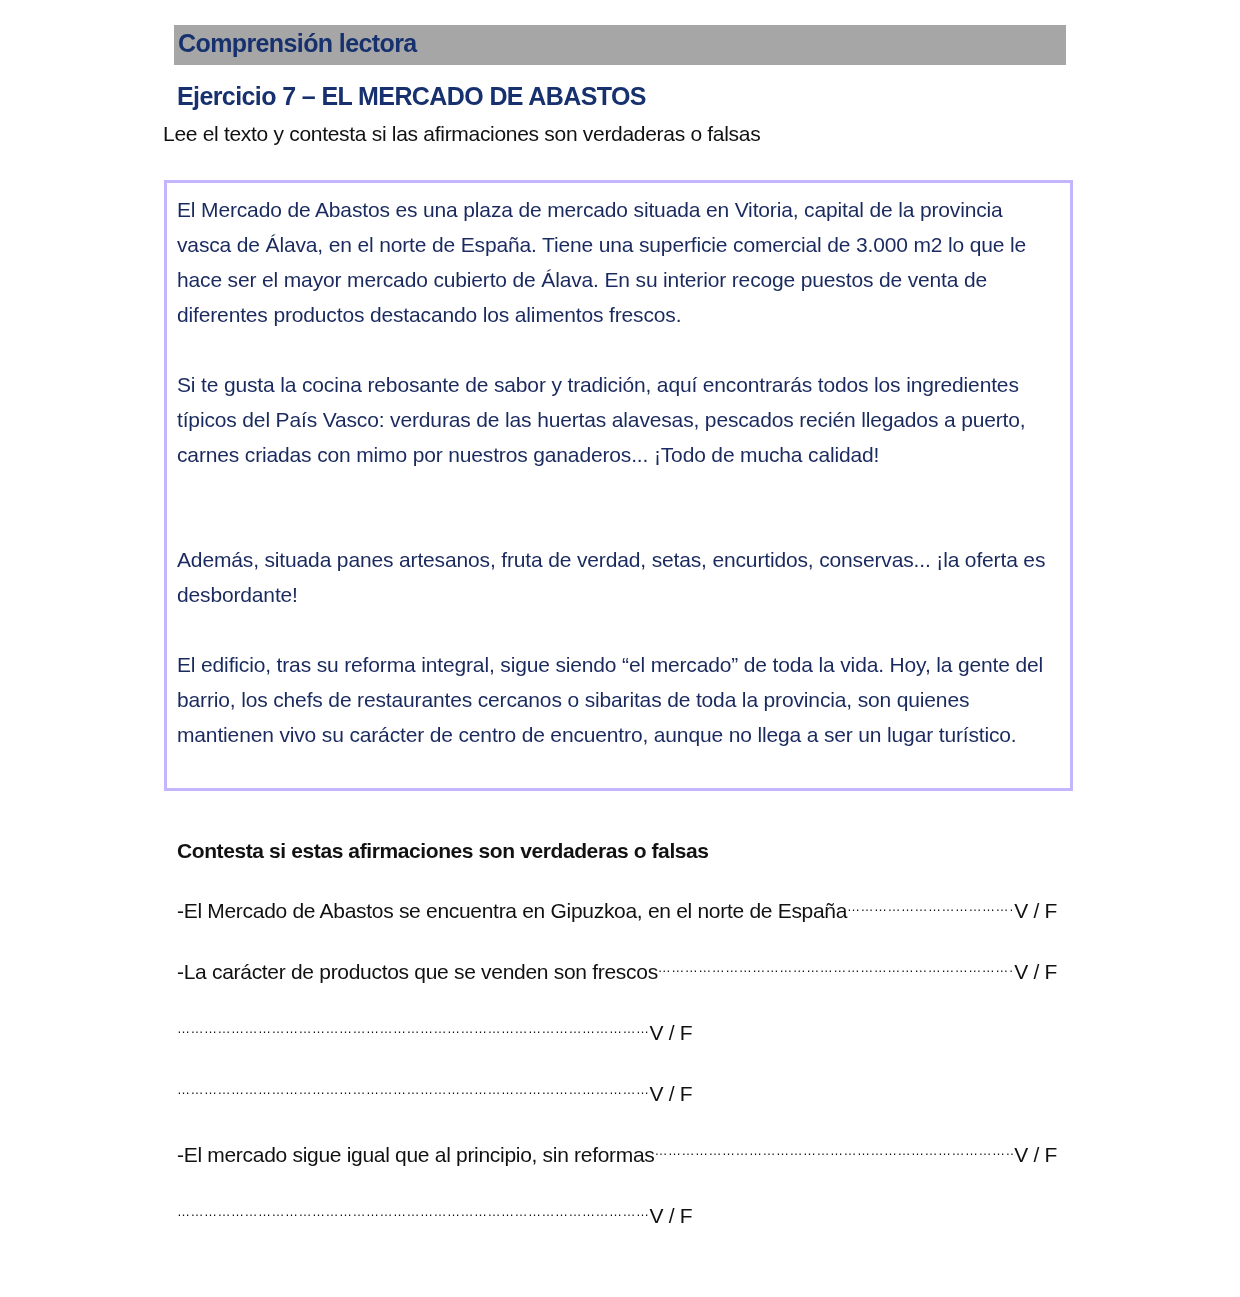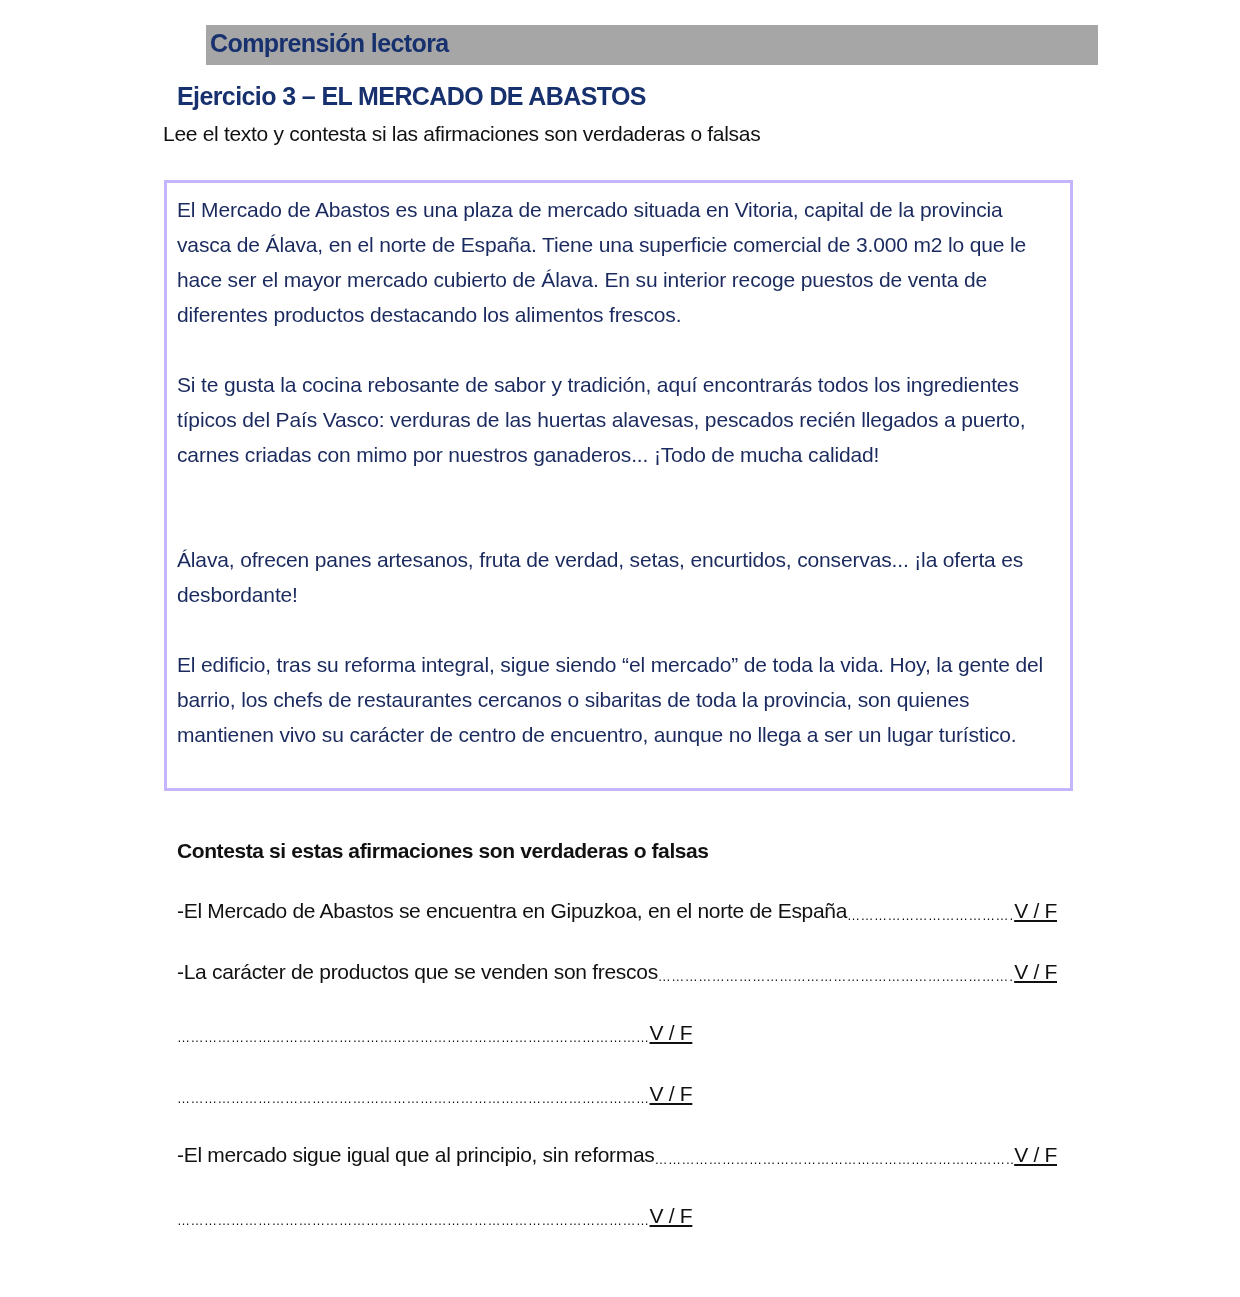--- a/index.html
+++ b/index.html
@@ -3,21 +3,20 @@
   <meta charset="utf-8">
   <style>
     html, body { margin: 0; padding: 0; background: #ffffff; }
     body {
       width: 1240px; height: 1297px; position: relative; overflow: hidden;
       font-family: "Liberation Sans", "DejaVu Sans", sans-serif;
     }
     .section-bar {
       position: absolute; left: 174px; top: 25px; width: 892px; height: 40px;
       background: #a6a6a6;
-      margin-left: 32px;
     }
     .section-bar span {
       position: absolute; left: 4px; top: 4px;
       font-size: 25px; font-weight: bold; color: #17306e;
       letter-spacing: -0.6px;
     }
     .exercise-title {
       position: absolute; left: 177px; top: 82px;
       font-size: 25px; font-weight: bold; color: #17306e;
       letter-spacing: -0.6px; white-space: nowrap;
@@ -36,43 +35,43 @@
       margin: 0; letter-spacing: -0.15px;
     }
     .questions-heading {
       position: absolute; left: 177px; top: 839px;
       font-size: 21px; font-weight: bold; color: #111; white-space: nowrap;
       letter-spacing: -0.4px;
     }
     .statement {
       position: absolute; left: 177px; width: 880px;
       font-size: 21px; color: #111; white-space: nowrap; letter-spacing: -0.3px;
-      display: flex; align-items: flex-end;
+      display: flex; align-items: flex-start;
     }
     .statement .s-text { flex: 0 0 auto; }
     .statement .s-dots {
       flex: 0 1 auto; overflow: hidden; white-space: nowrap; font-size: 13px;
       letter-spacing: 0.5px;
     }
-    .statement .s-answer { flex: 0 0 auto; cursor: pointer; text-decoration: underline; }
+    .statement .s-answer { flex: 0 0 auto; cursor: pointer; }
   </style>
 </head>
 <body>
 
 <div class="section-bar">
   <span>Comprensión lectora</span>
 </div>
 
-<div class="exercise-title">Ejercicio 3 – EL MERCADO DE ABASTOS</div>
+<div class="exercise-title">Ejercicio 7 – EL MERCADO DE ABASTOS</div>
 <div class="instruction">Lee el texto y contesta si las afirmaciones son verdaderas o falsas</div>
 
 <div class="text-box">
   <p class="para" style="top:9px">El Mercado de Abastos es una plaza de mercado situada en Vitoria, capital de la provincia vasca de Álava, en el norte de España. Tiene una superficie comercial de 3.000 m2 lo que le hace ser el mayor mercado cubierto de Álava. En su interior recoge puestos de venta de diferentes productos destacando los alimentos frescos.</p>
   <p class="para" style="top:184px">Si te gusta la cocina rebosante de sabor y tradición, aquí encontrarás todos los ingredientes típicos del País Vasco: verduras de las huertas alavesas, pescados recién llegados a puerto, carnes criadas con mimo por nuestros ganaderos... ¡Todo de mucha calidad!</p>
-  <p class="para" style="top:359px">Álava, ofrecen panes artesanos, fruta de verdad, setas, encurtidos, conservas... ¡la oferta es desbordante!</p>
+  <p class="para" style="top:359px">Además, situada panes artesanos, fruta de verdad, setas, encurtidos, conservas... ¡la oferta es desbordante!</p>
   <p class="para" style="top:464px">El edificio, tras su reforma integral, sigue siendo “el mercado” de toda la vida. Hoy, la gente del barrio, los chefs de restaurantes cercanos o sibaritas de toda la provincia, son quienes mantienen vivo su carácter de centro de encuentro, aunque no llega a ser un lugar turístico.</p>
 </div>
 
 <div class="questions-heading">Contesta si estas afirmaciones son verdaderas o falsas</div>
 
 <div class="statement" style="top:899px">
   <span class="s-text">-El Mercado de Abastos se encuentra en Gipuzkoa, en el norte de España</span>
   <span class="s-dots">……………………………………………………………………………………………</span>
   <span class="s-answer">V / F</span>
 </div>

